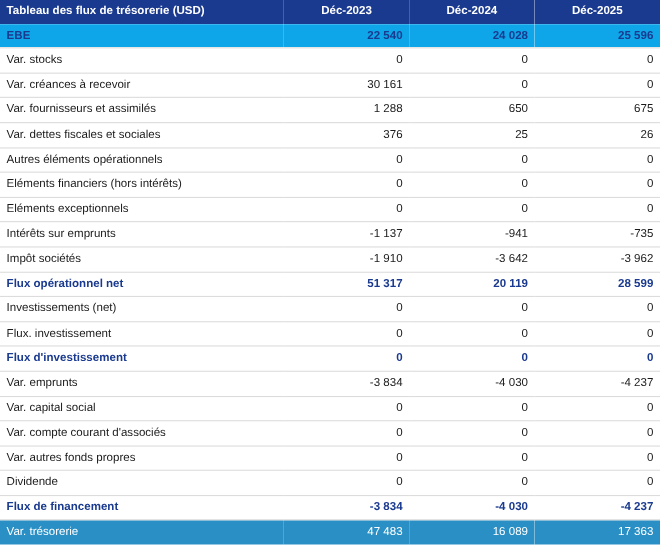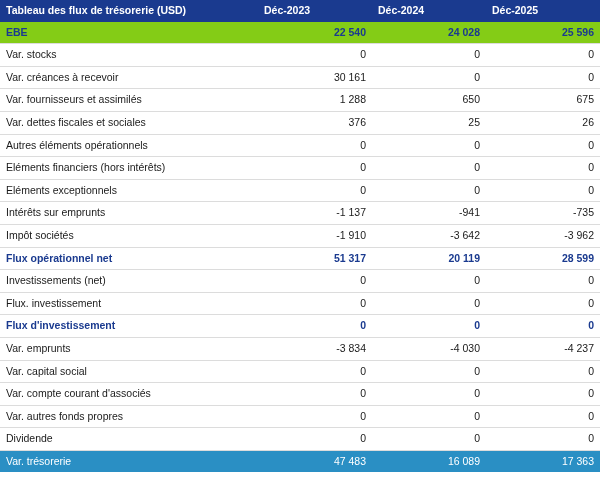--- a/index.html
+++ b/index.html
@@ -31,41 +31,41 @@
   col.c-val { width: 114px; }
 
   
   tr.header-row td {
     background: #1a3a8f;
     color: #ffffff;
     font-weight: bold;
     font-size: 10.5px;
     margin-top: 40px;
   }
-  tr.header-row td.num { text-align: left; }
+  tr.header-row td.num { text-align: center; }
 
   
   td.num { text-align: right; }
 
   
   tr.plain td {
     background: #ffffff;
     border-bottom: 1px solid #dcdcdc;
     color: #1a1a1a;
   }
   
   tr.subtotal td {
     background: #ffffff;
     border-bottom: 1px solid #dcdcdc;
     color: #1a3a8f;
     font-weight: bold;
   }
   
   tr.ebe td {
-    background: #84cc16;
+    background: #0ea5e9;
     border-bottom: 1px solid #dcdcdc;
     color: #1a3a8f;
     font-weight: bold;
   }
   
   tr.fill-light td {
     background: #2a8fc4;
     color: #ffffff;
     border-bottom: 1px solid #ffffff;
   }
@@ -194,20 +194,26 @@
         <td class="num">0</td>
         <td class="num">0</td>
         <td class="num">0</td>
       </tr>
       <tr class="plain">
         <td>Dividende</td>
         <td class="num">0</td>
         <td class="num">0</td>
         <td class="num">0</td>
       </tr>
+      <tr class="subtotal">
+        <td>Flux de financement</td>
+        <td class="num">-3 834</td>
+        <td class="num">-4 030</td>
+        <td class="num">-4 237</td>
+      </tr>
       <tr class="fill-light">
         <td>Var. trésorerie</td>
         <td class="num">47 483</td>
         <td class="num">16 089</td>
         <td class="num">17 363</td>
       </tr>
     </tbody>
 </table>
 
 </body></html>

